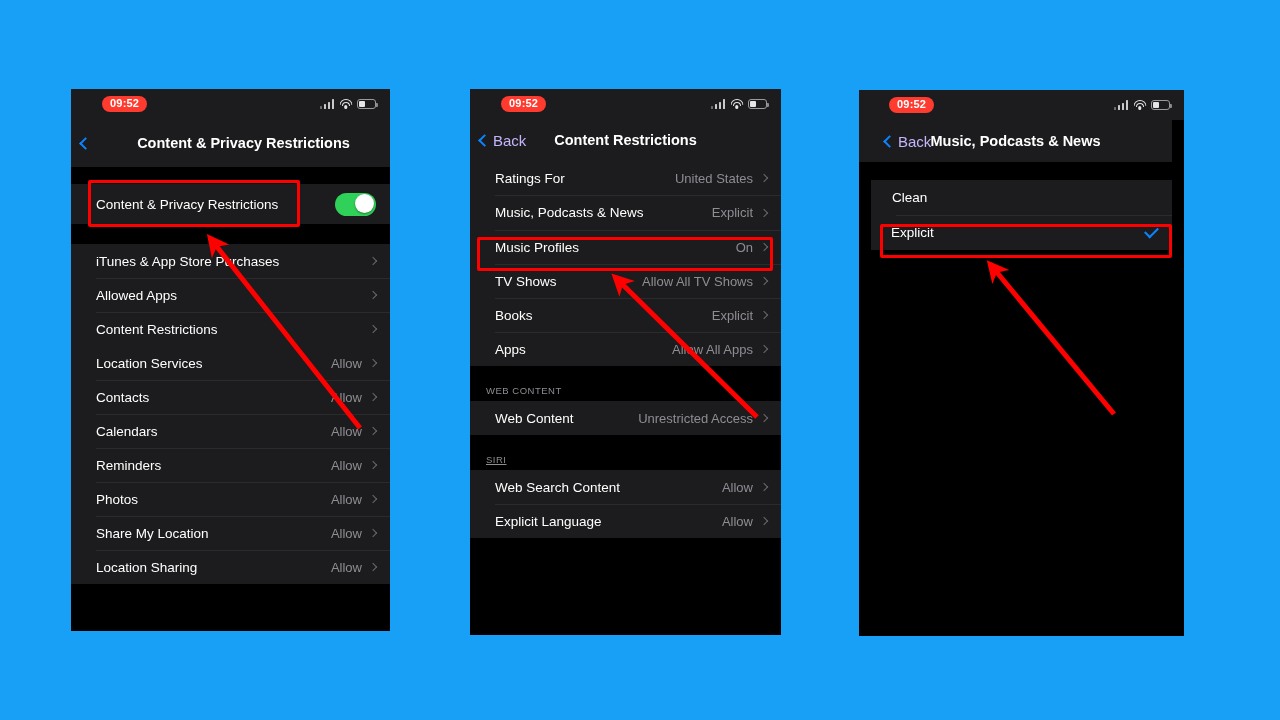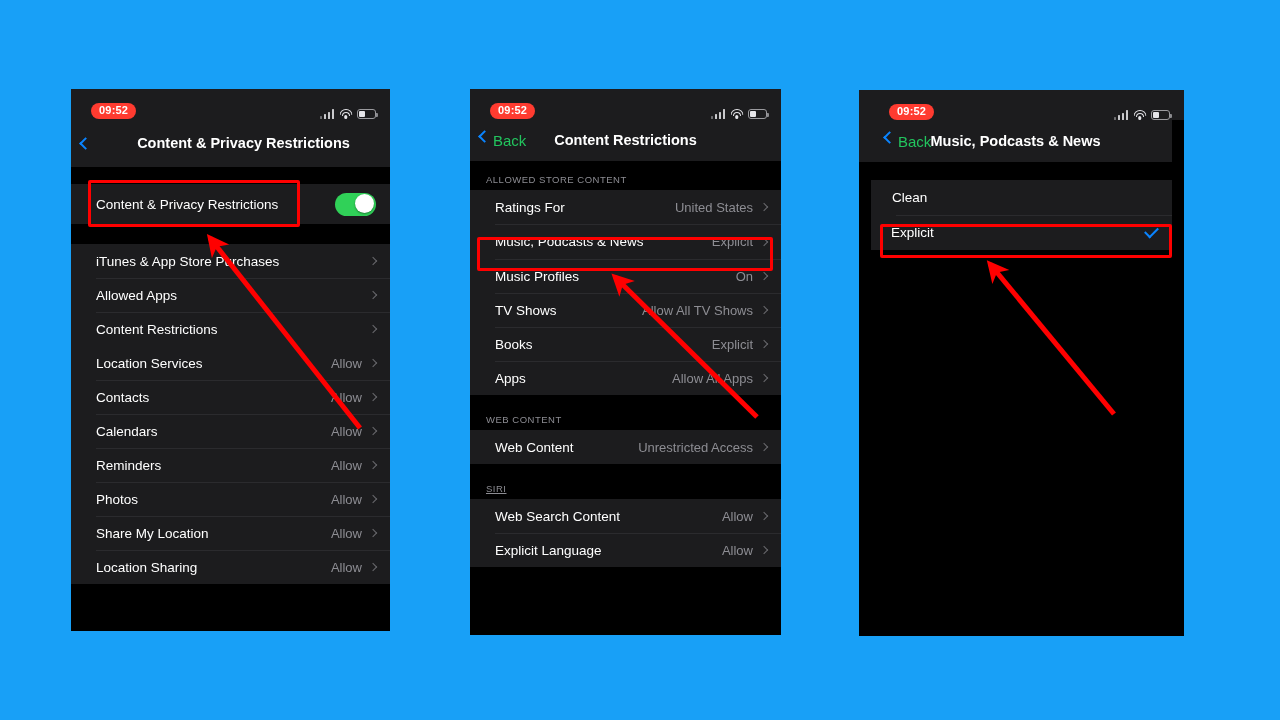--- a/index.html
+++ b/index.html
@@ -15,22 +15,22 @@
   .phone {
     position:absolute;
     background:#000;
     overflow:hidden;
   }
   .screen { position:absolute; inset:0; background:#000; }
 
   
   .statusbar {
     height:30px;
-    display:flex; align-items:flex-end; justify-content:space-between;
-    padding:0 14px 0 20px;
+    display:flex; align-items:center; justify-content:space-between;
+    padding:0 14px 0 31px;
     background:#1c1c1e;
   }
   .time-pill {
     background:#ff3b30; color:#fff;
     font-size:11px; font-weight:bold;
     border-radius:9px; padding:2px 8px 3px;
     letter-spacing:.2px;
     line-height:1;
   }
   .status-icons { display:flex; align-items:center; gap:5px; }
@@ -63,22 +63,22 @@
   .battery i { display:block; height:100%; width:42%; background:#e6e6ea; border-radius:1px; }
 
   
   .navbar {
     background:#1c1c1e;
     display:flex; align-items:center;
     position:relative;
     padding:0 10px;
   }
   .nav-back {
-    display:flex; gap:2px;
-    color:#22c55e; font-size:15px;
+    display:flex; align-items:center; gap:2px;
+    color:#c4b5fd; font-size:15px;
     z-index:2;
   }
   .chev-left {
     width:9px; height:9px;
     border-left:2.6px solid #0a84ff; border-bottom:2.6px solid #0a84ff;
     transform:rotate(45deg);
     margin-right:2px;
   }
   .nav-title {
     position:absolute; left:0; right:0;
@@ -277,21 +277,20 @@
       <div class="navbar" style="height:42px;">
         <div class="nav-back">
           <span class="chev-left"></span>
           <span>Back</span>
         </div>
         <div class="nav-title">Content Restrictions</div>
       </div>
 
       <div class="body-scroll" style="top:72px;">
 
-        <div class="section-header" style="padding-top:13px;">ALLOWED STORE CONTENT</div>
         <div class="group">
           <div class="row">
             <span class="label">Ratings For</span>
             <span class="value">United States</span>
             <span class="chev-right"></span>
           </div>
           <div class="row" style="height:35px;">
             <span class="label">Music, Podcasts &amp; News</span>
             <span class="value">Explicit</span>
             <span class="chev-right"></span>

